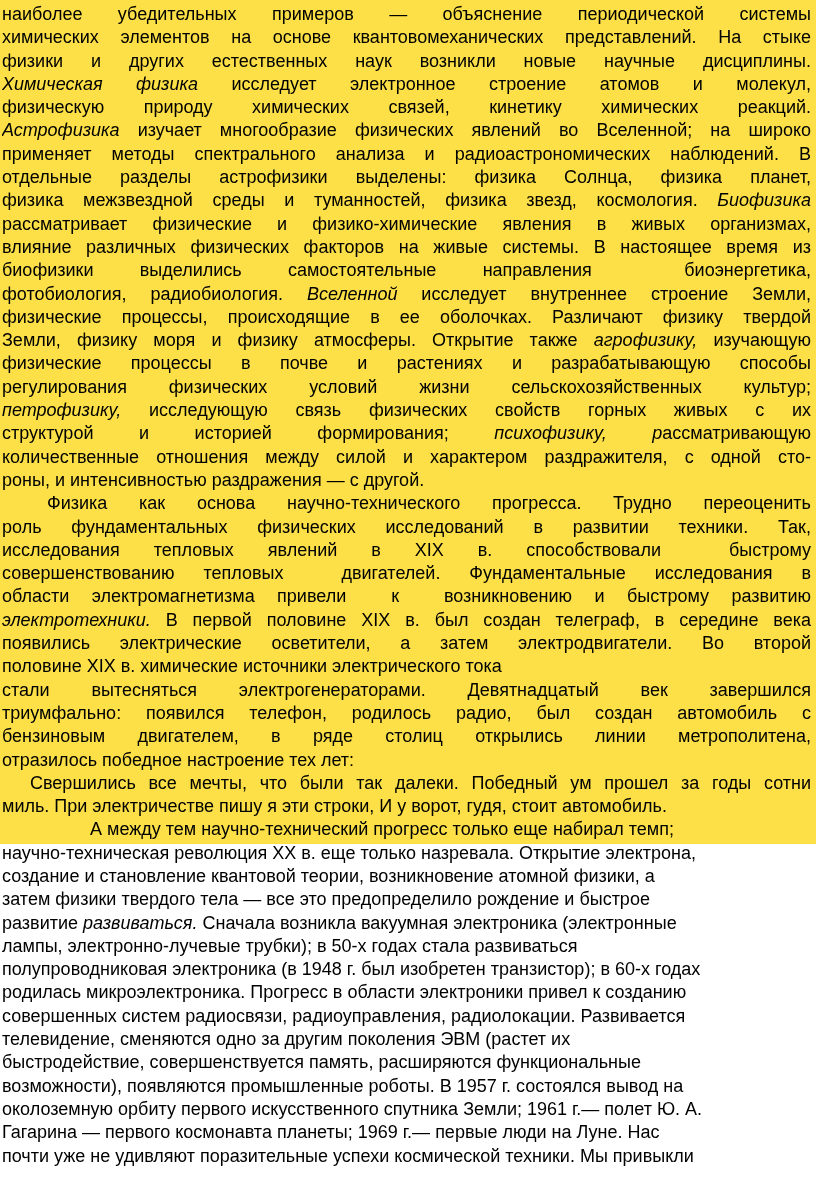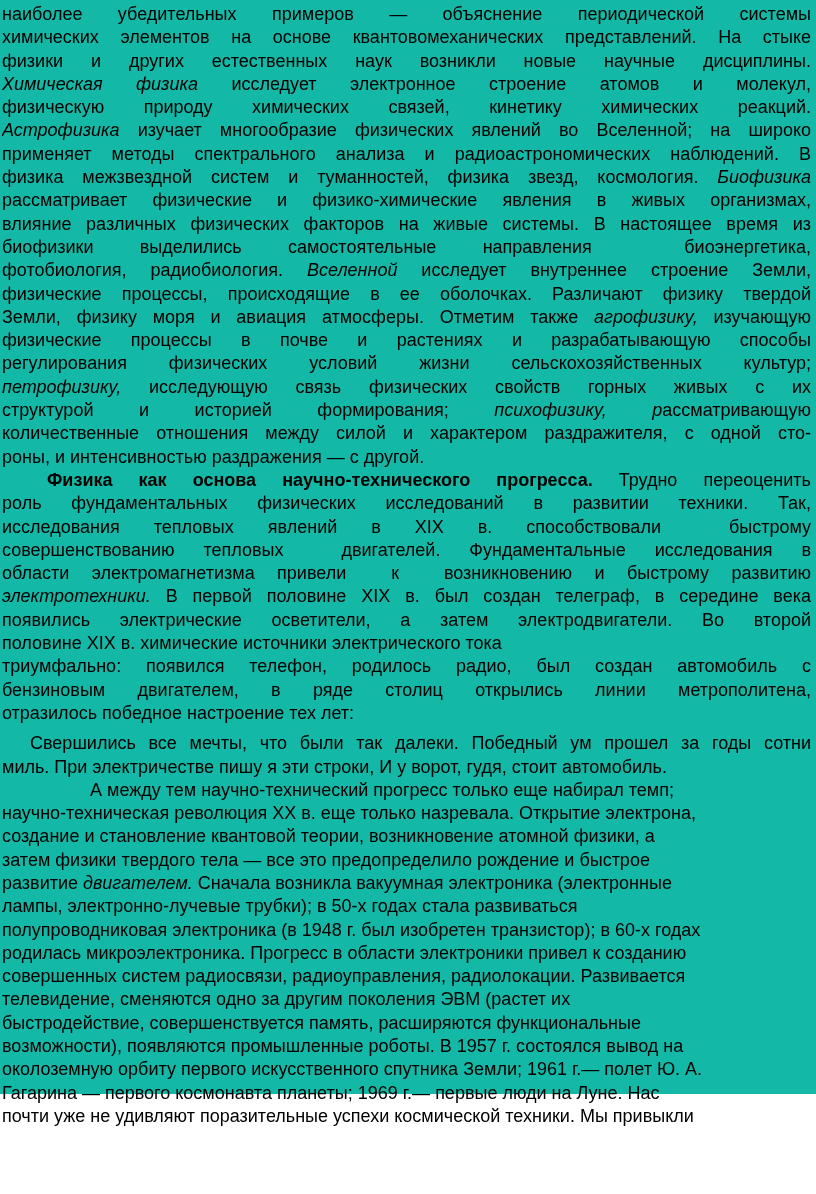--- a/index.html
+++ b/index.html
@@ -8,87 +8,89 @@
     background: #ffffff;
   }
   body {
     width: 816px;
     height: 1194px;
     overflow: hidden;
   }
   .page {
     box-sizing: border-box;
     width: 816px;
-    height: 1094px;
+    height: 844px;
     padding: 3px 5px 0 2px;
     font-family: "Liberation Sans", "DejaVu Sans", sans-serif;
     font-size: 18px;
     color: #000000;
-    background: #14b8a6;
+    background: #fde047;
   }
   .line {
     height: 23.3px;
     line-height: 23.3px;
     overflow: hidden;
   }
   .just {
     text-align: justify;
     text-align-last: justify;
   }
   .left {
     text-align: left;
     white-space: nowrap;
   }
   .n { font-style: normal; font-weight: normal; text-align: right; }
   .i { font-style: italic; }
-  .b { font-weight: bold; }
+  .b { font-weight: normal; }
 </style>
 </head>
 <body>
 
 <div class="page">
   <div>
       <div class="line just"><span class="n">наиболее убедительных примеров — объяснение периодической системы</span></div>
       <div class="line just"><span class="n">химических элементов на основе квантовомеханических представлений. На стыке</span></div>
       <div class="line just"><span class="n">физики и других естественных наук возникли новые научные дисциплины.</span></div>
       <div class="line just"><span class="i">Химическая физика</span><span class="n"> исследует электронное строение атомов и молекул,</span></div>
       <div class="line just"><span class="n">физическую природу химических связей, кинетику химических реакций.</span></div>
       <div class="line just"><span class="i">Астрофизика</span><span class="n"> изучает многообразие физических явлений во Вселенной; на широко</span></div>
       <div class="line just"><span class="n">применяет методы спектрального анализа и радиоастрономических наблюдений. В</span></div>
-      <div class="line just"><span class="n">физика межзвездной систем и туманностей, физика звезд, космология. </span><span class="i">Биофизика</span></div>
+      <div class="line just"><span class="n">отдельные разделы астрофизики выделены: физика Солнца, физика планет,</span></div>
+      <div class="line just"><span class="n">физика межзвездной среды и туманностей, физика звезд, космология. </span><span class="i">Биофизика</span></div>
       <div class="line just"><span class="n">рассматривает физические и физико-химические явления в живых организмах,</span></div>
       <div class="line just"><span class="n">влияние различных физических факторов на живые системы. В настоящее время из</span></div>
       <div class="line just"><span class="n">биофизики выделились самостоятельные направления &nbsp;биоэнергетика,</span></div>
       <div class="line just"><span class="n">фотобиология, радиобиология. </span><span class="i">Вселенной</span><span class="n"> исследует внутреннее строение Земли,</span></div>
       <div class="line just"><span class="n">физические процессы, происходящие в ее оболочках. Различают физику твердой</span></div>
-      <div class="line just"><span class="n">Земли, физику моря и авиация атмосферы. Отметим также </span><span class="i">агрофизику,</span><span class="n"> изучающую</span></div>
+      <div class="line just"><span class="n">Земли, физику моря и физику атмосферы. Открытие также </span><span class="i">агрофизику,</span><span class="n"> изучающую</span></div>
       <div class="line just"><span class="n">физические процессы в почве и растениях и разрабатывающую способы</span></div>
       <div class="line just"><span class="n">регулирования физических условий жизни сельскохозяйственных культур;</span></div>
       <div class="line just"><span class="i">петрофизику,</span><span class="n"> исследующую связь физических свойств горных живых с их</span></div>
       <div class="line just"><span class="n">структурой и историей формирования; </span><span class="i">психофизику, р</span><span class="n">ассматривающую</span></div>
       <div class="line just"><span class="n">количественные отношения между силой и характером раздражителя, с одной сто-</span></div>
       <div class="line left"><span class="n">роны, и интенсивностью раздражения — с другой.</span></div>
       <div class="line just" style="text-indent: 45px;"><span class="b">Физика как основа научно-технического прогресса.</span><span class="n"> Трудно переоценить</span></div>
       <div class="line just"><span class="n">роль фундаментальных физических исследований в развитии техники. Так,</span></div>
       <div class="line just"><span class="n">исследования тепловых явлений в XIX в. способствовали &nbsp;быстрому</span></div>
       <div class="line just"><span class="n">совершенствованию тепловых &nbsp;двигателей. Фундаментальные исследования в</span></div>
       <div class="line just"><span class="n">области электромагнетизма привели &nbsp;к &nbsp;возникновению и быстрому развитию</span></div>
       <div class="line just"><span class="i">электротехники.</span><span class="n"> В первой половине XIX в. был создан телеграф, в середине века</span></div>
       <div class="line just"><span class="n">появились электрические осветители, а затем электродвигатели. Во второй</span></div>
       <div class="line left"><span class="n">половине XIX в. химические источники электрического тока</span></div>
+      <div class="line just"><span class="n">стали вытесняться электрогенераторами. Девятнадцатый век завершился</span></div>
       <div class="line just"><span class="n">триумфально: появился телефон, родилось радио, был создан автомобиль с</span></div>
       <div class="line just"><span class="n">бензиновым двигателем, в ряде столиц открылись линии метрополитена,</span></div>
       <div class="line left"><span class="n">отразилось победное настроение тех лет:</span></div>
-      <div class="line just" style="text-indent: 28px; margin-top: 7px;"><span class="n">Свершились все мечты, что были так далеки. Победный ум прошел за годы сотни</span></div>
+      <div class="line just" style="text-indent: 28px;"><span class="n">Свершились все мечты, что были так далеки. Победный ум прошел за годы сотни</span></div>
       <div class="line left"><span class="n">миль. При электричестве пишу я эти строки, И у ворот, гудя, стоит автомобиль.</span></div>
       <div class="line left" style="text-indent: 88px;"><span class="n">А между тем научно-технический прогресс только еще набирал темп;</span></div>
       <div class="line left"><span class="n">научно-техническая революция XX в. еще только назревала. Открытие электрона,</span></div>
       <div class="line left"><span class="n">создание и становление квантовой теории, возникновение атомной физики, а</span></div>
       <div class="line left"><span class="n">затем физики твердого тела — все это предопределило рождение и быстрое</span></div>
-      <div class="line left"><span class="n">развитие </span><span class="i">двигателем.</span><span class="n"> Сначала возникла вакуумная электроника (электронные</span></div>
+      <div class="line left"><span class="n">развитие </span><span class="i">развиваться.</span><span class="n"> Сначала возникла вакуумная электроника (электронные</span></div>
       <div class="line left"><span class="n">лампы, электронно-лучевые трубки); в 50-х годах стала развиваться</span></div>
       <div class="line left"><span class="n">полупроводниковая электроника (в 1948 г. был изобретен транзистор); в 60-х годах</span></div>
       <div class="line left"><span class="n">родилась микроэлектроника. Прогресс в области электроники привел к созданию</span></div>
       <div class="line left"><span class="n">совершенных систем радиосвязи, радиоуправления, радиолокации. Развивается</span></div>
       <div class="line left"><span class="n">телевидение, сменяются одно за другим поколения ЭВМ (растет их</span></div>
       <div class="line left"><span class="n">быстродействие, совершенствуется память, расширяются функциональные</span></div>
       <div class="line left"><span class="n">возможности), появляются промышленные роботы. В 1957 г. состоялся вывод на</span></div>
       <div class="line left"><span class="n">околоземную орбиту первого искусственного спутника Земли; 1961 г.— полет Ю. А.</span></div>
       <div class="line left"><span class="n">Гагарина — первого космонавта планеты; 1969 г.— первые люди на Луне. Нас</span></div>
       <div class="line left"><span class="n">почти уже не удивляют поразительные успехи космической техники. Мы привыкли</span></div>

